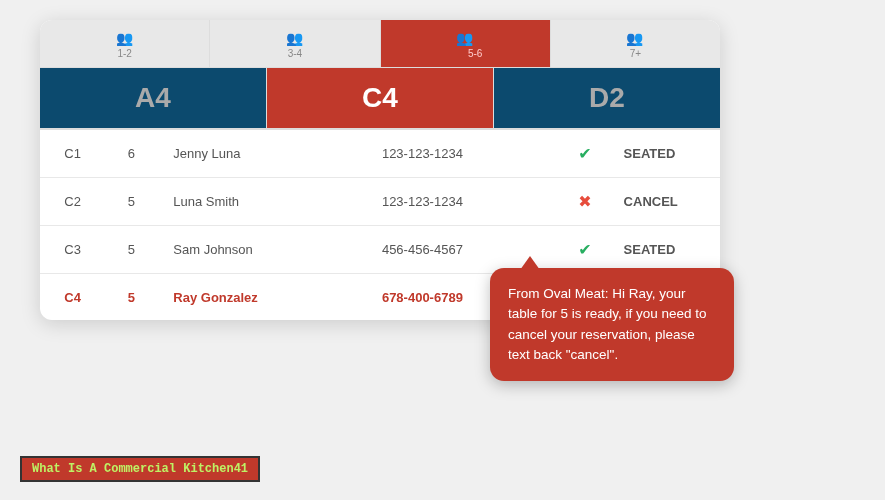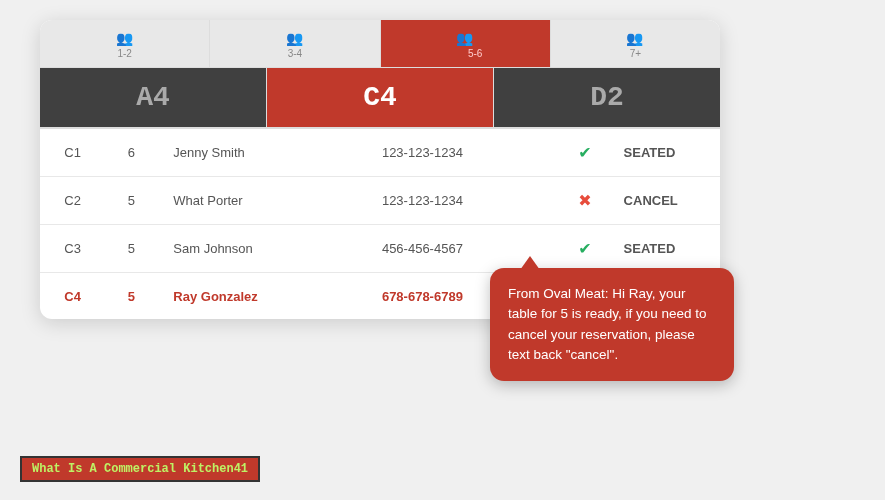--- a/index.html
+++ b/index.html
@@ -49,23 +49,22 @@
     }
     .tab-range {
       font-size: 10px;
       color: #888;
     }
     .tab-item.active .tab-range { color: #ffcccc; padding-left: 20px; }
 
     
     .section-labels {
       display: flex;
-      background: #404040;
+      background: #0c4a6e;
       border-bottom: 2px solid #ddd;
-      font-family: Liberation Mono, monospace;
     }
     .section-label {
       flex: 1;
       text-align: center;
       padding: 14px 8px;
       font-size: 28px;
       font-weight: bold;
       color: #aaa;
       border-right: 1px solid #ddd;
     }
@@ -181,46 +180,46 @@
     <div class="section-label">
       <span>D2</span>
     </div>
   </div>
 
   <table class="reservations-table">
     <tbody id="table-body">
     <tr>
       <td class="col-id">C1</td>
       <td class="col-count">6</td>
-      <td class="col-name">Jenny Smith</td>
+      <td class="col-name">Jenny Luna</td>
       <td class="col-phone">123-123-1234</td>
       <td class="col-status-icon"><span class="check-icon">✔</span></td>
       <td class="col-status status-seated">SEATED</td>
     </tr>
         <tr>
       <td class="col-id">C2</td>
       <td class="col-count">5</td>
-      <td class="col-name">What Porter</td>
+      <td class="col-name">Luna Smith</td>
       <td class="col-phone">123-123-1234</td>
       <td class="col-status-icon"><span class="x-icon">✖</span></td>
       <td class="col-status status-cancel">CANCEL</td>
     </tr>
         <tr>
       <td class="col-id">C3</td>
       <td class="col-count">5</td>
       <td class="col-name">Sam Johnson</td>
       <td class="col-phone">456-456-4567</td>
       <td class="col-status-icon"><span class="check-icon">✔</span></td>
       <td class="col-status status-seated">SEATED</td>
     </tr>
         <tr class="highlighted">
       <td class="col-id">C4</td>
       <td class="col-count">5</td>
       <td class="col-name">Ray Gonzalez</td>
-      <td class="col-phone">678-678-6789</td>
+      <td class="col-phone">678-400-6789</td>
       <td class="col-status-icon"><span class="send-icon">➤</span></td>
       <td class="col-status status-notify">NOTIFY</td>
     </tr>
       </tbody>
   </table>
 </div>
 
 <div class="speech-bubble">
   <span>From Oval Meat: Hi Ray, your table for 5 is ready, if you need to cancel your reservation, please text back "cancel".</span>
 </div>

